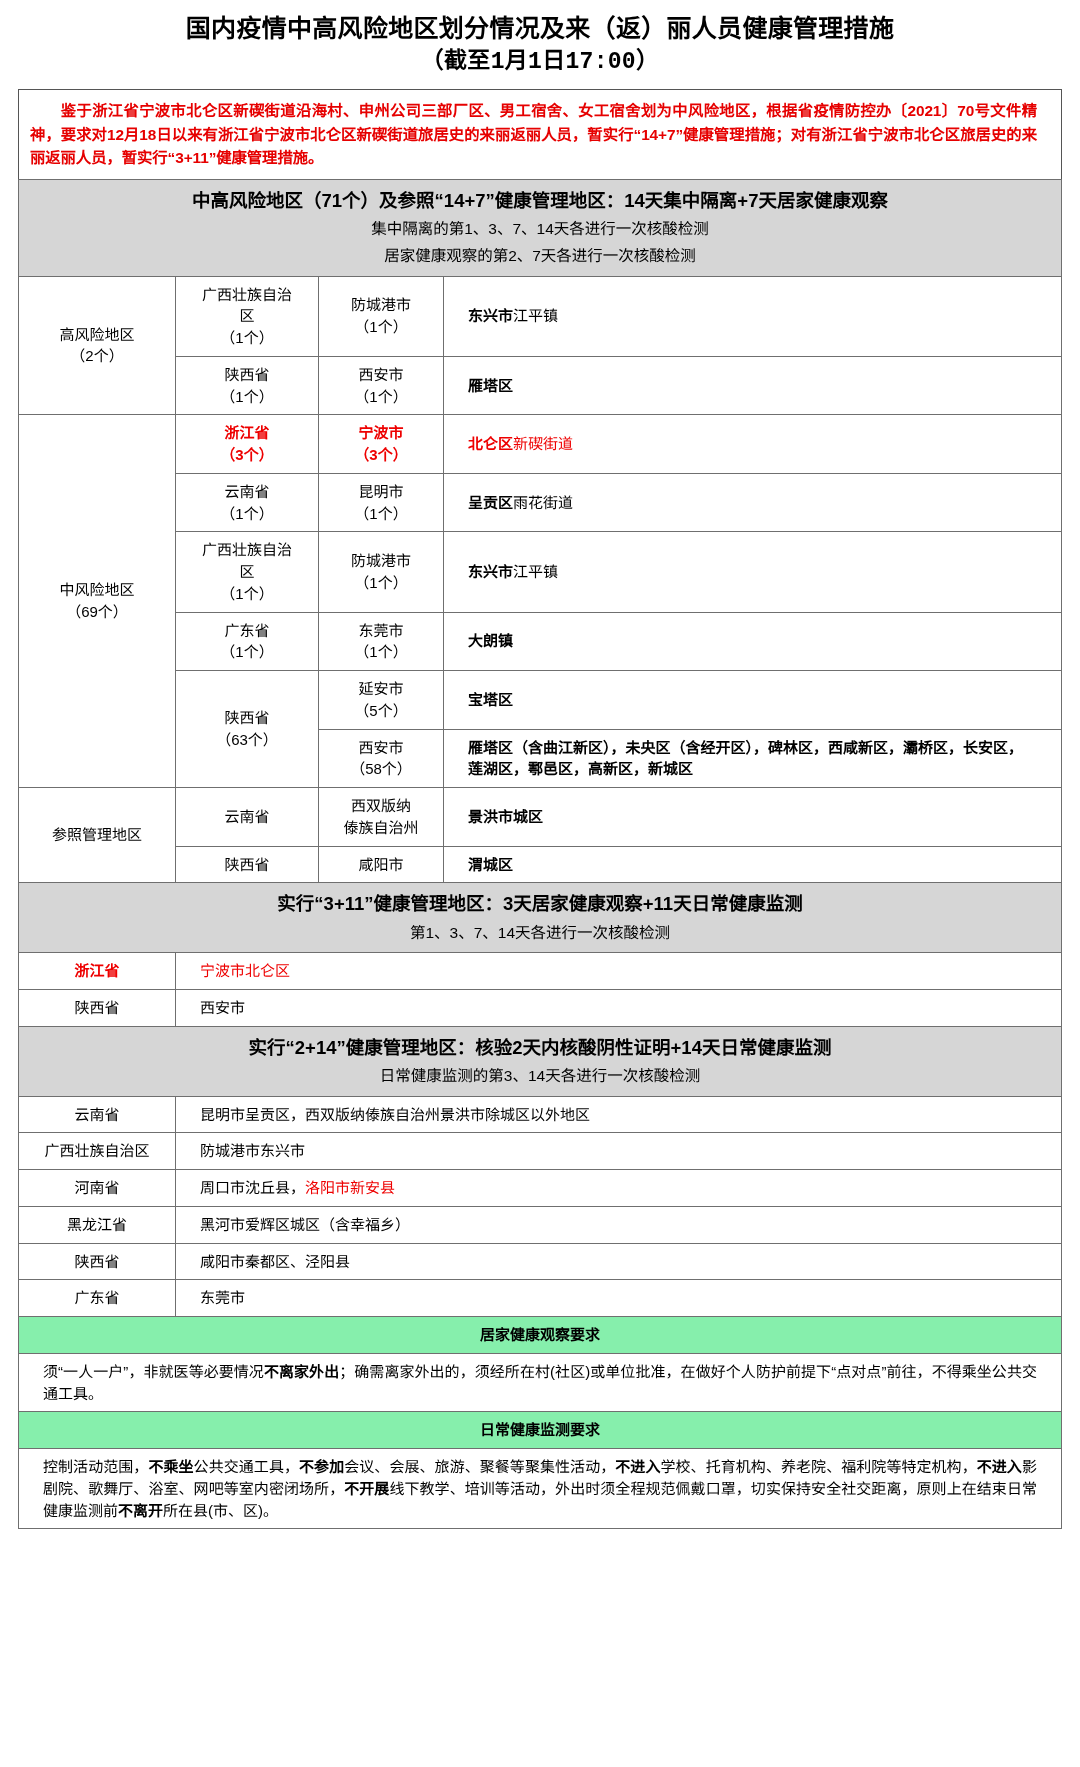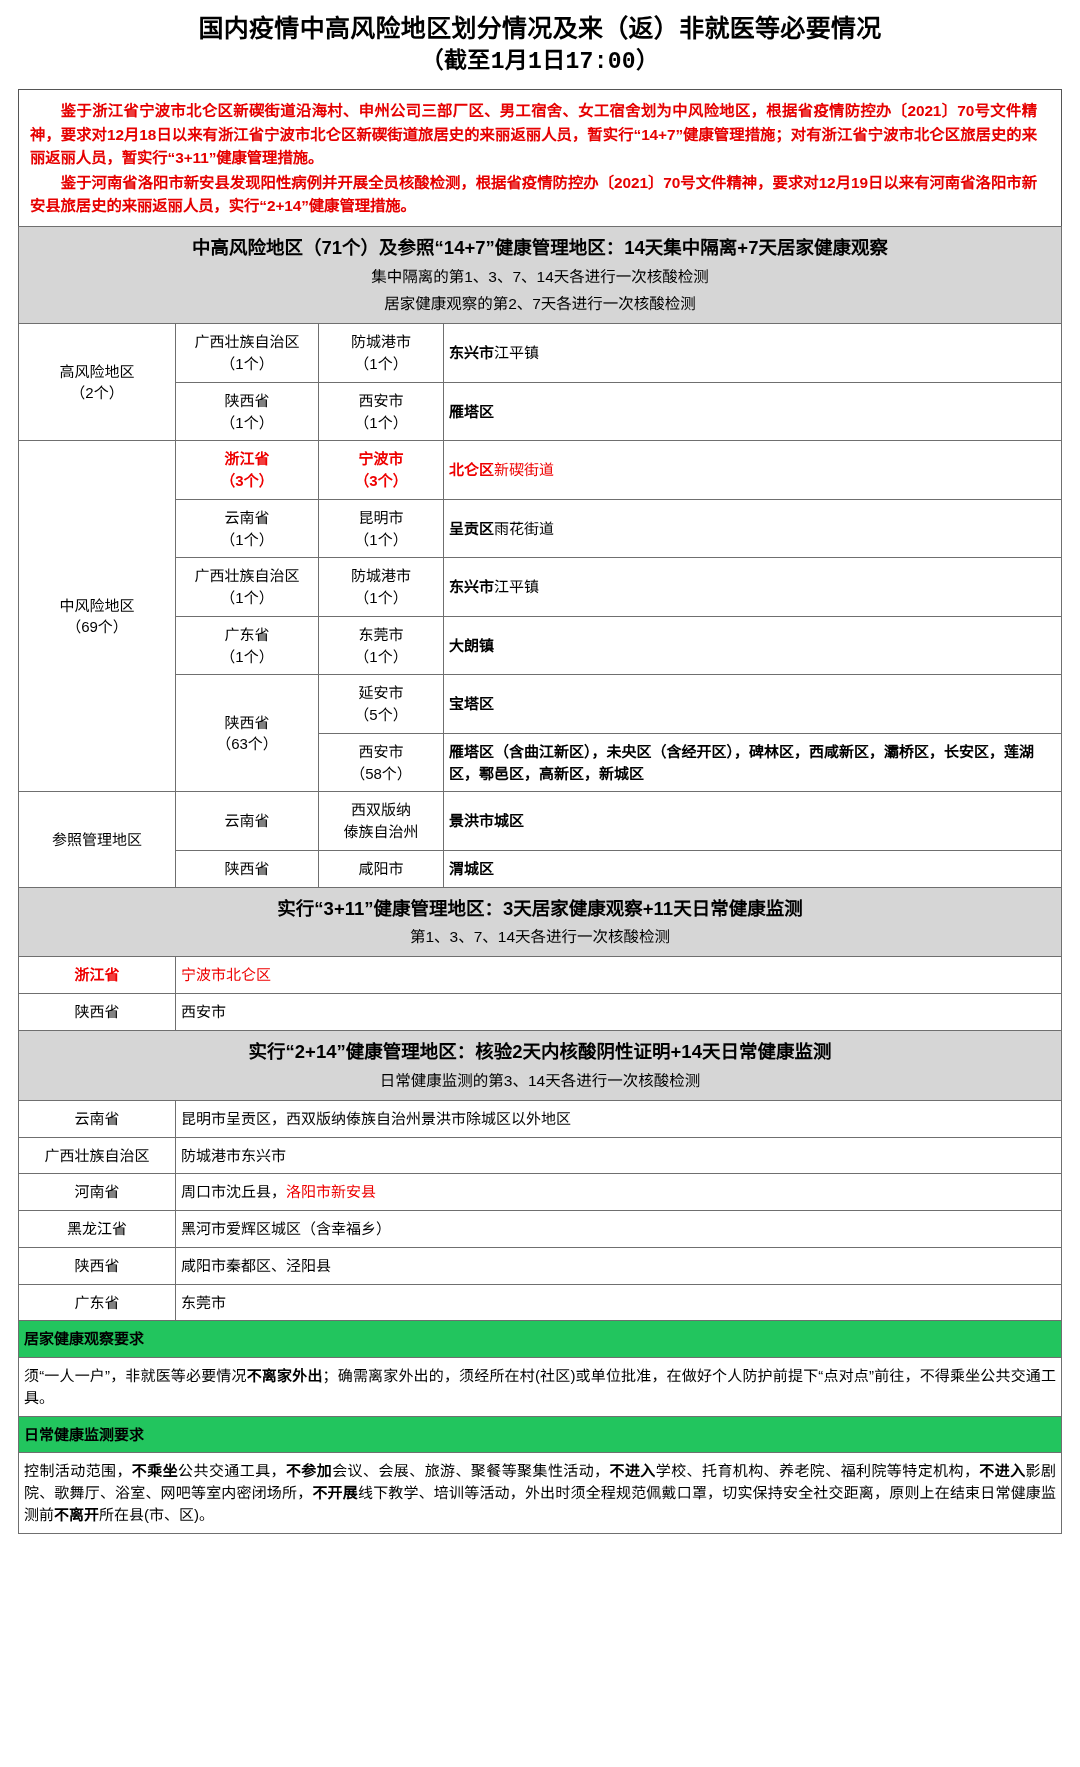--- a/index.html
+++ b/index.html
@@ -58,21 +58,21 @@
 
   
   table.grid {
     width: 100%;
     border-collapse: collapse;
     table-layout: fixed;
     margin-top: -1px;
   }
   table.grid td {
     border: 1px solid #6f6f6f;
-    padding: 7px 5px;
+    padding: 7px 24px;
     vertical-align: middle;
     font-size: 15px;
     line-height: 1.45;
   }
 
   
   td.banner {
     background: #d6d6d6;
     text-align: center;
     padding: 13px 8px 15px 8px;
@@ -84,21 +84,22 @@
     display: block;
   }
   .banner-sub {
     display: block;
     font-size: 15.5px;
     line-height: 1.62;
     font-weight: normal;
     margin-top: 2px;
   }
   td.banner-simple {
-    background: #22c55e;
+    background: #86efac;
+    text-align: center;
     padding: 11px 8px 11px 8px;
     font-weight: bold;
     font-size: 17.5px;
   }
 
   
   col.c1 { width: 157px; }
   col.c2 { width: 143px; }
   col.c3 { width: 125px; }
   col.c4 { width: auto; }
@@ -149,27 +150,26 @@
     font-weight: bold;
     padding: 11px 0 6px 2px;
   }
 </style>
 </head>
 <body>
 
 <div class="page">
 
   <div class="doc-title">
-    <span>国内疫情中高风险地区划分情况及来（返）非就医等必要情况</span>
+    <span>国内疫情中高风险地区划分情况及来（返）丽人员健康管理措施</span>
     <span class="line2">（截至1月1日17:00）</span>
   </div>
 
   <div class="intro-box">
     <p class="intro-p">鉴于浙江省宁波市北仑区新碶街道沿海村、申州公司三部厂区、男工宿舍、女工宿舍划为中风险地区，根据省疫情防控办〔2021〕70号文件精神，要求对12月18日以来有浙江省宁波市北仑区新碶街道旅居史的来丽返丽人员，暂实行“14+7”健康管理措施；对有浙江省宁波市北仑区旅居史的来丽返丽人员，暂实行“3+11”健康管理措施。</p>
-    <p class="intro-p">鉴于河南省洛阳市新安县发现阳性病例并开展全员核酸检测，根据省疫情防控办〔2021〕70号文件精神，要求对12月19日以来有河南省洛阳市新安县旅居史的来丽返丽人员，实行“2+14”健康管理措施。</p>
   </div>
 
   <table class="grid">
     <colgroup>
       <col class="c1">
         <col class="c2">
         <col class="c3">
         <col class="c4">
     </colgroup>
     <tbody>

